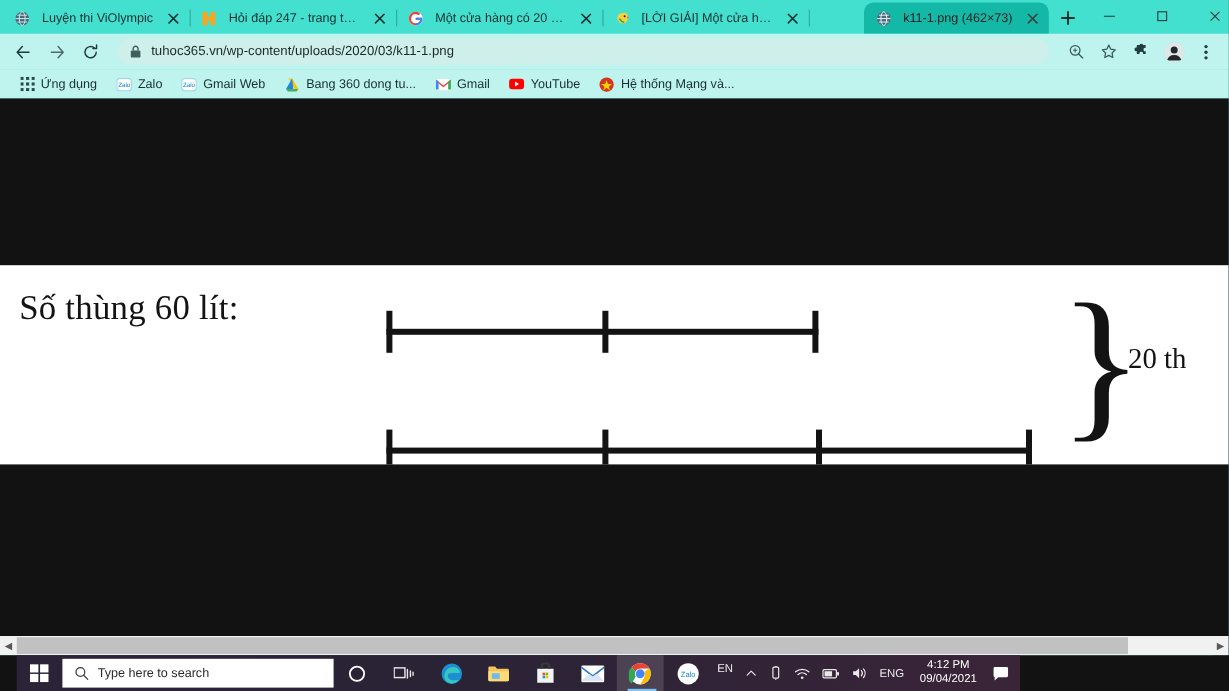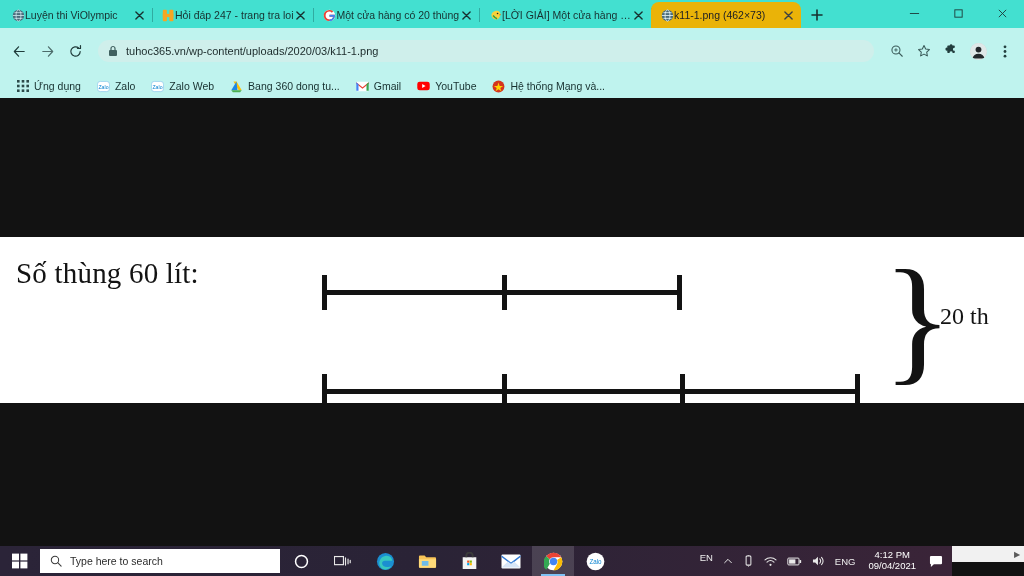--- a/index.html
+++ b/index.html
@@ -10,38 +10,38 @@
     -webkit-font-smoothing:antialiased;
   }
   .screen{position:relative;width:1024px;height:576px;overflow:hidden;}
 
   
   .browser{position:absolute;left:0;top:0;width:1024px;height:546px;background:#7FE8DE;}
 
   
   .tabstrip{position:relative;height:28px;background:#43E0D0;display:flex;align-items:flex-end;padding-left:2px;}
   .tab{
-    position:relative;height:26px;display:flex;align-items:center;gap:0;
+    position:relative;height:26px;display:flex;align-items:center;gap:10px;
     padding:0 6px 0 10px;box-sizing:border-box;
     border-radius:8px 8px 0 0;font-size:10.5px;color:#17302f;
     max-width:172px;min-width:150px;flex:0 0 auto;
   }
   .tab.inactive{background:transparent;}
   .tab .sep{position:absolute;right:-1px;top:6px;height:14px;width:1px;background:rgba(0,40,40,.28);}
-  .tab.active{background:#eab308;color:#202124;box-shadow:0 0 0 0 transparent;}
+  .tab.active{background:#14b8a6;color:#202124;box-shadow:0 0 0 0 transparent;margin-left:46px;}
   .favicon{width:13px;height:13px;flex:0 0 13px;display:flex;align-items:center;justify-content:center;border-radius:2px;overflow:hidden;}
   .tab-title{flex:1 1 auto;white-space:nowrap;overflow:hidden;text-overflow:ellipsis;font-size:10.5px;letter-spacing:0;}
   .tab-close{width:14px;height:14px;flex:0 0 14px;display:flex;align-items:center;justify-content:center;}
   .tab-close svg{display:block;}
   .newtab{width:26px;height:26px;display:flex;align-items:center;justify-content:center;flex:0 0 26px;margin-left:3px;}
   .wincontrols{margin-left:auto;display:flex;align-items:flex-start;height:28px;}
   .wc{width:44px;height:26px;display:flex;align-items:center;justify-content:center;}
 
   
-  .toolbar{height:30px;background:#BFF3EE;display:flex;align-items:center;padding:8px 6px;gap:2px;}
+  .toolbar{height:30px;background:#BFF3EE;display:flex;align-items:center;padding:0 6px;gap:2px;}
   .navbtn{width:26px;height:26px;display:flex;align-items:center;justify-content:center;border-radius:50%;}
   .omnibox{
     flex:1 1 auto;height:22px;margin:0 8px;background:#CFEFEB;border-radius:11px;
     display:flex;align-items:center;padding:0 10px;gap:8px;box-sizing:border-box;
   }
   .omnibox .url{font-size:11px;color:#1b2a2a;white-space:nowrap;overflow:hidden;text-overflow:ellipsis;}
   .tb-icons{display:flex;align-items:center;gap:1px;}
   .tb-icon{width:26px;height:26px;display:flex;align-items:center;justify-content:center;}
   .avatar{width:17px;height:17px;border-radius:50%;background:#cfd8d8;overflow:hidden;display:block;}
 
@@ -65,21 +65,21 @@
   .rlabel{position:absolute;font-family:"Liberation Serif", serif;font-size:24px;color:#131313;white-space:nowrap;}
 
   
   .hscroll{position:absolute;left:0;bottom:0;width:1024px;height:16px;background:#f1f1f1;display:flex;align-items:center;}
   .hs-arrow{width:14px;height:16px;display:flex;align-items:center;justify-content:center;color:#5a5a5a;font-size:8px;}
   .hs-track{position:relative;flex:1 1 auto;height:16px;background:#f1f1f1;}
   .hs-thumb{position:absolute;left:0;top:1px;height:14px;width:93%;background:#c1c1c1;border-radius:0;}
 
   
   .taskbar{
-    position:absolute;left:0;bottom:0;width:952px;height:30px;
+    position:absolute;left:14px;bottom:0;width:836px;height:30px;
     background:linear-gradient(90deg,#2b2438 0%,#2a2336 45%,#3a2438 100%);
     display:flex;align-items:center;
   }
   .start{width:40px;height:30px;display:flex;align-items:center;justify-content:center;}
   .searchbox{
     width:240px;height:24px;background:#ffffff;display:flex;align-items:center;gap:8px;padding:0 10px;
     box-sizing:border-box;color:#2b2b2b;font-size:10.5px;
   }
   .tb-app{width:42px;height:30px;display:flex;align-items:center;justify-content:center;position:relative;}
   .tb-app.active{background:rgba(255,255,255,.14);}
@@ -302,21 +302,21 @@
         <span>Zalo</span>
       </div>
 
       <div class="bm">
         <span class="bmico">
           <svg width="13" height="13" viewBox="0 0 14 14">
               <rect x="0.5" y="1.5" width="13" height="11" rx="3" fill="#fff" stroke="#9fd4ef" stroke-width="1"></rect>
               <text x="7" y="9.2" font-size="5.6" text-anchor="middle" fill="#0a84d1" font-family="Liberation Sans, sans-serif">Zalo</text>
             </svg>
         </span>
-        <span>Zalo Web</span>
+        <span>Gmail Web</span>
       </div>
 
       <div class="bm">
         <span class="bmico">
           <svg width="13" height="13" viewBox="0 0 14 14">
               <path d="M7 1.5L12.6 11H9.3L3.7 1.5z" fill="#ffc107"></path>
               <path d="M7 1.5L1.4 11h6.6z" fill="#1e88e5"></path>
               <path d="M1.4 11h11.2l-1.7 2.2H3.1z" fill="#4caf50"></path>
             </svg>
         </span>

